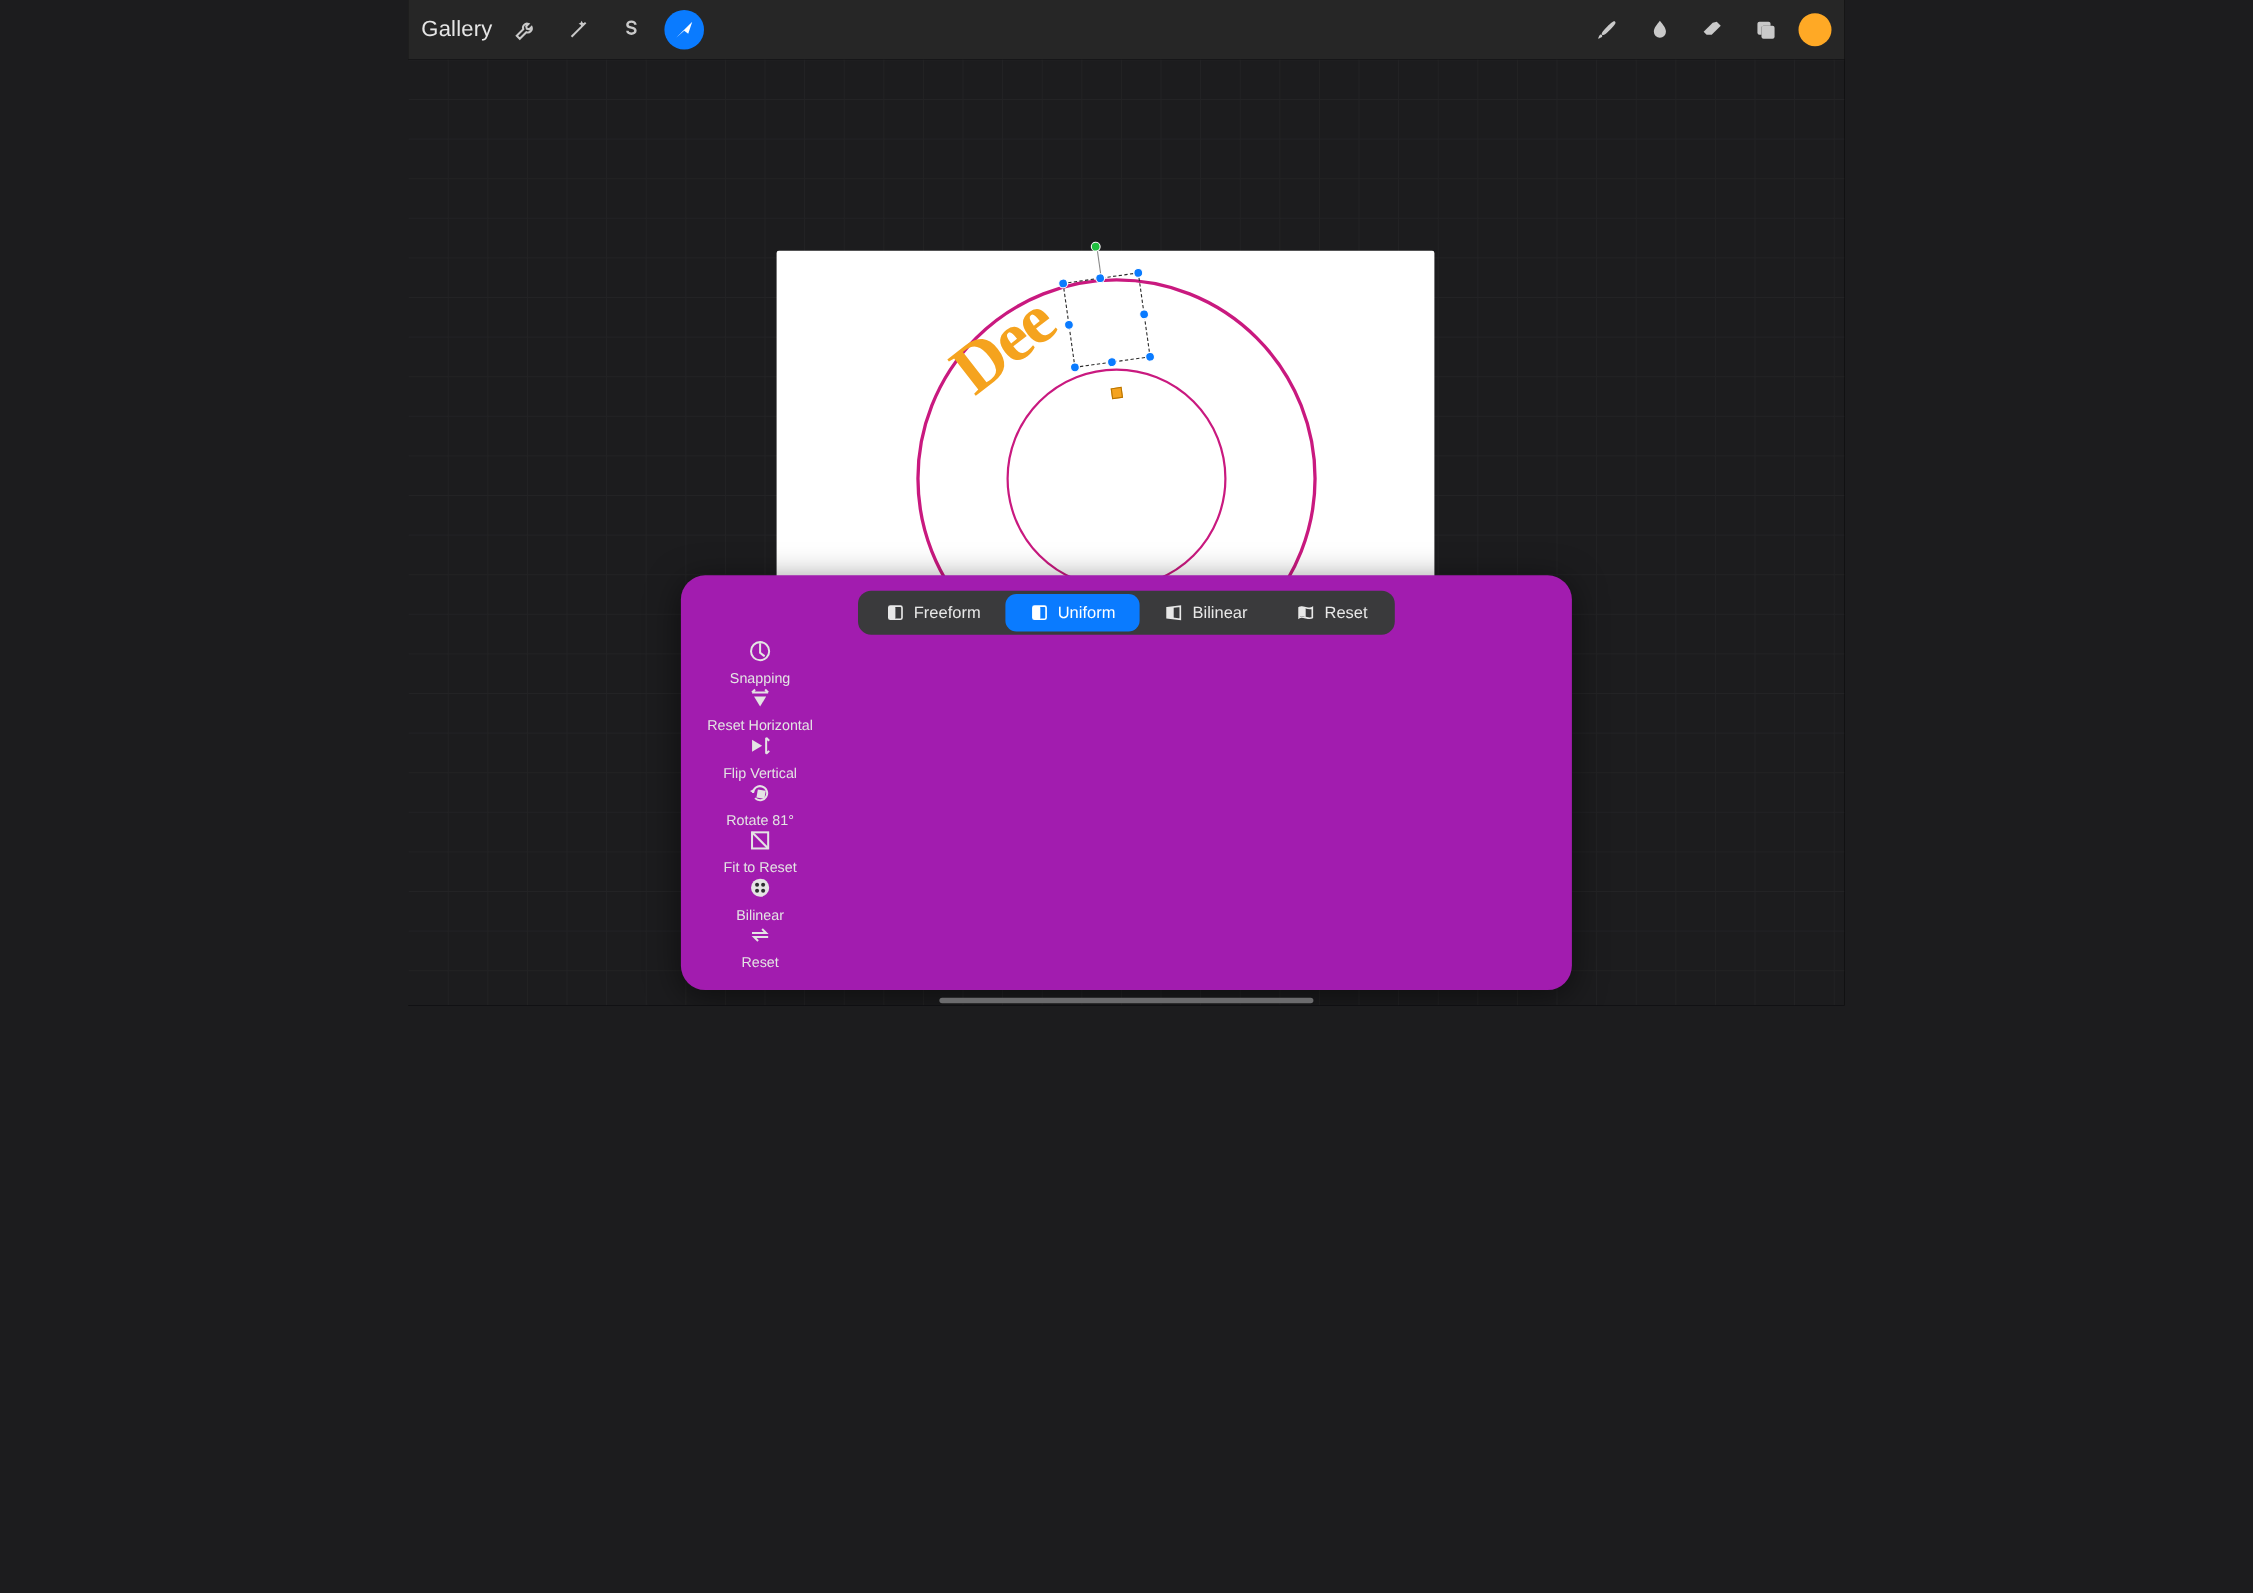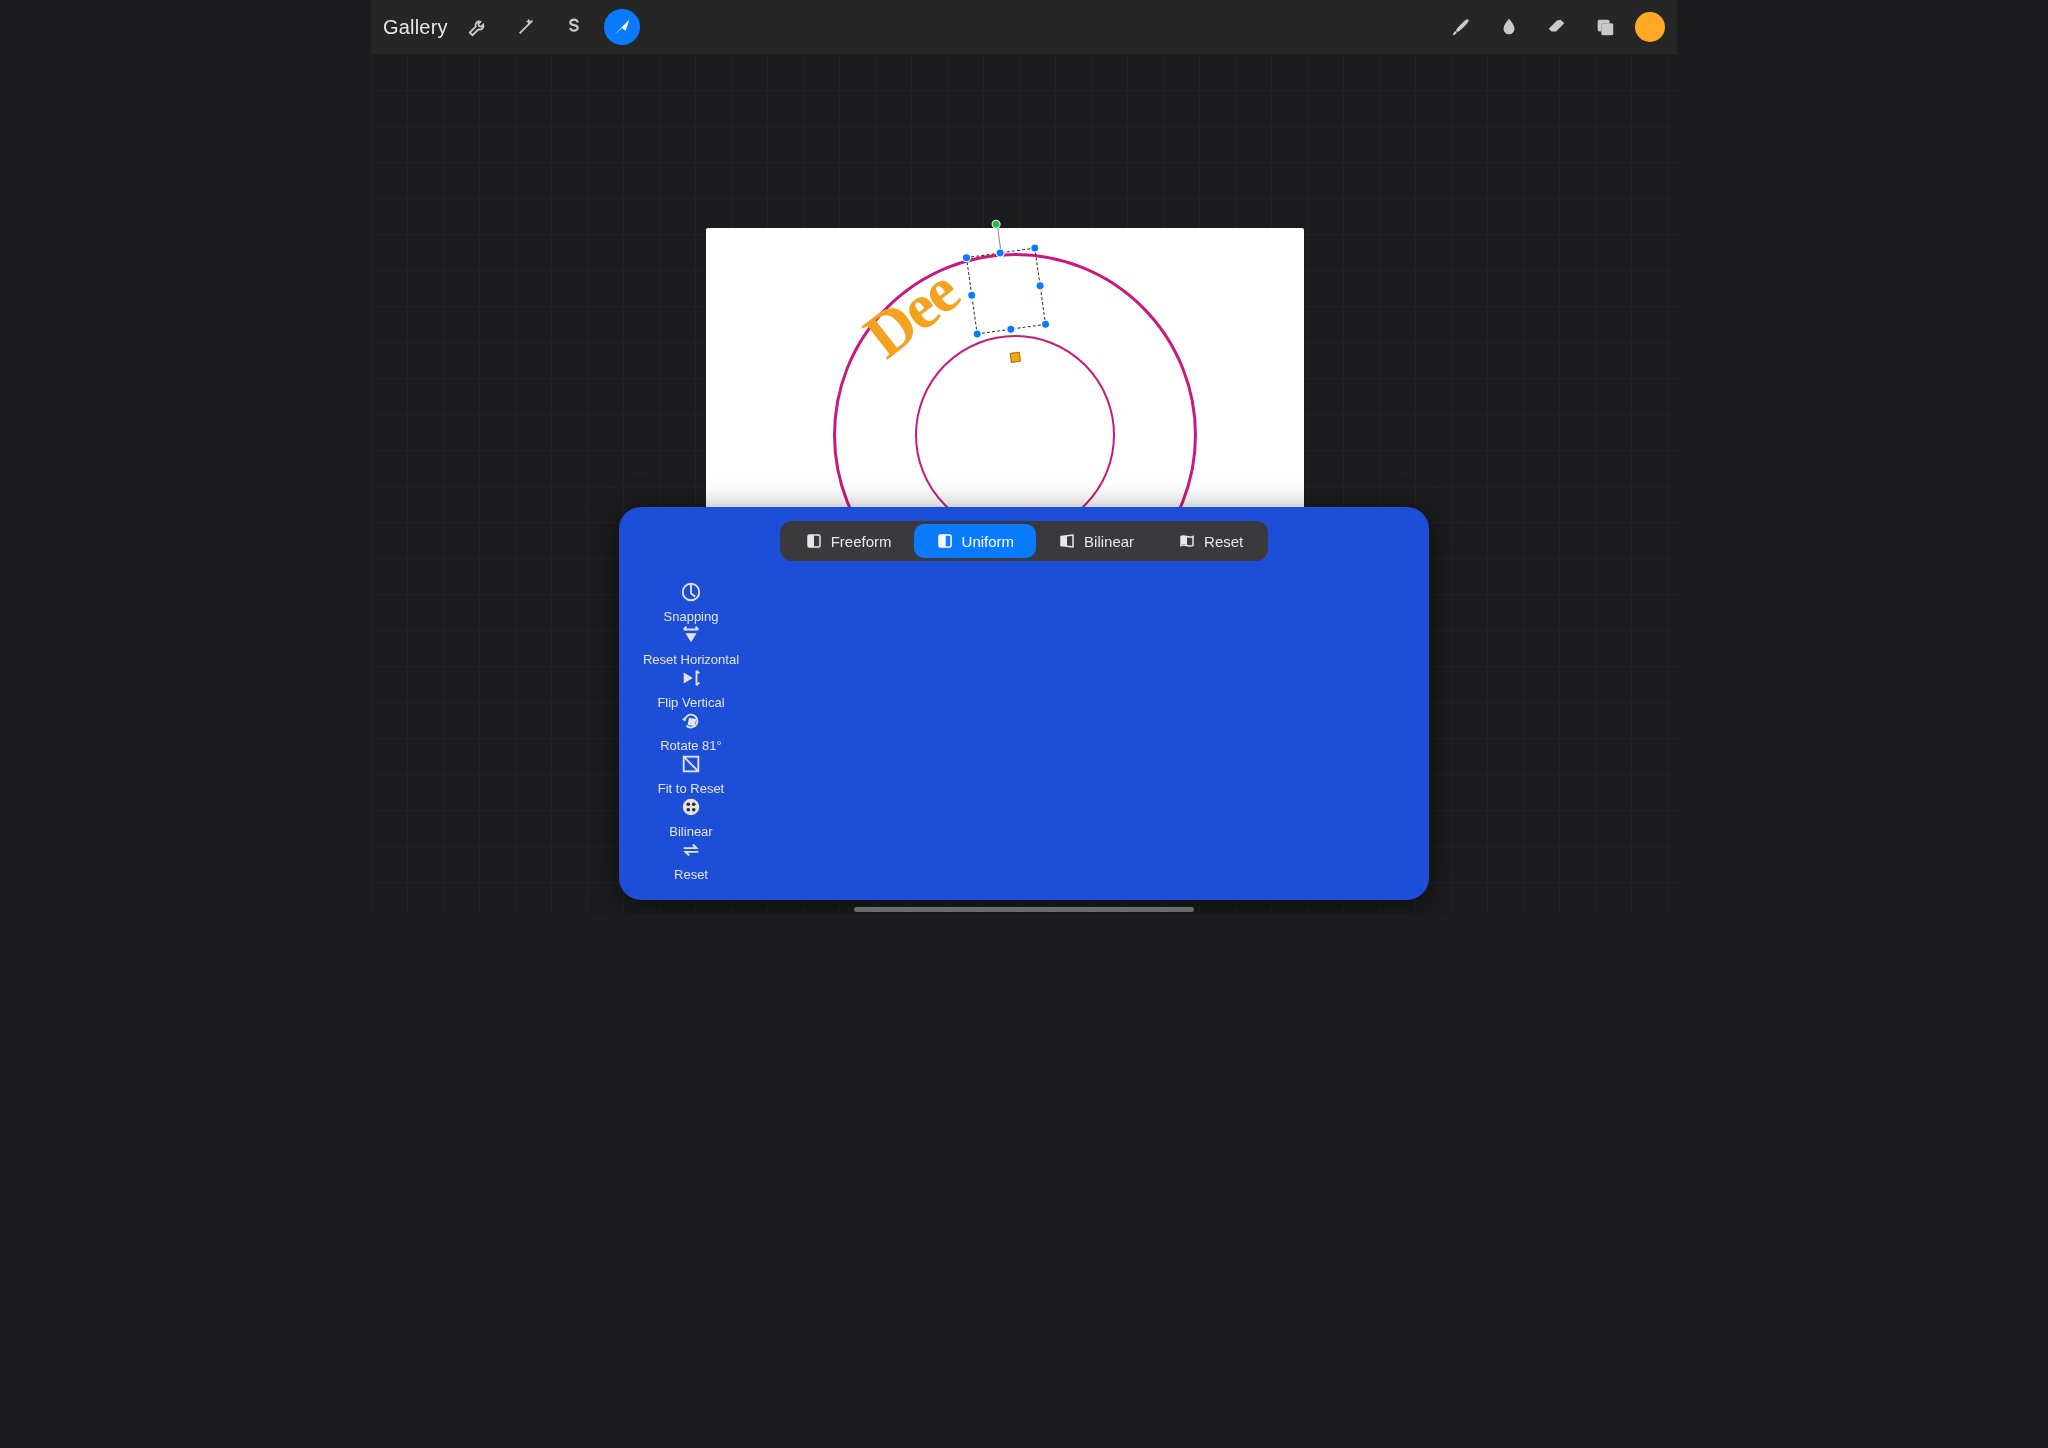--- a/index.html
+++ b/index.html
@@ -52,23 +52,23 @@
   .h-tl{left:-5px;top:-5px}.h-tr{right:-5px;top:-5px}.h-bl{left:-5px;bottom:-5px}.h-br{right:-5px;bottom:-5px}
   .h-t{left:50%;top:-5px;margin-left:-5px}.h-b{left:50%;bottom:-5px;margin-left:-5px}
   .h-l{left:-5px;top:50%;margin-top:-5px}.h-r{right:-5px;top:50%;margin-top:-5px}
   .rot-handle{position:absolute;left:50%;top:-34px;margin-left:-5px;width:9px;height:9px;background:#1fbf3f;border-radius:50%;border:1px solid #fff;}
   .rot-line{position:absolute;left:50%;top:-28px;width:1px;height:24px;background:#888;}
   .anchor{position:absolute;left:50%;bottom:-34px;margin-left:-5px;width:10px;height:10px;background:#f5a31e;border:1px solid #b87400;}
 
   
   .bottom-panel {
     position: absolute; left: 50%; transform: translateX(-50%);
-    bottom: 14px; width: 810px; background: #1d4ed8;
+    bottom: 14px; width: 810px; background: #a21caf;
     border-radius: 22px; padding: 14px 18px 18px;
-    display:flex; flex-direction:column; gap:20px;
+    display:flex; flex-direction:column; gap:4px;
     box-shadow: 0 6px 30px rgba(0,0,0,.5);
   }
   .mode-seg { align-self:center; display:flex; background:#3a3a3c; border-radius:12px; padding:3px; }
   .mode-btn { display:flex; align-items:center; gap:8px; padding:8px 22px; border-radius:10px; color:#e8e8e8; font-size:15px; }
   .mode-btn.active { background:#0a7bff; color:#fff; }
   .mode-btn svg { width:18px; height:18px; }
 
   .action-row { display:flex; justify-content:space-between; padding:0 4px;flex-direction:column; }
   .act-btn { display:flex; flex-direction:column; align-items:center; gap:6px; color:#e4e4e4; font-size:13px; width:100px; }
   .act-btn svg { width:22px; height:22px; }

